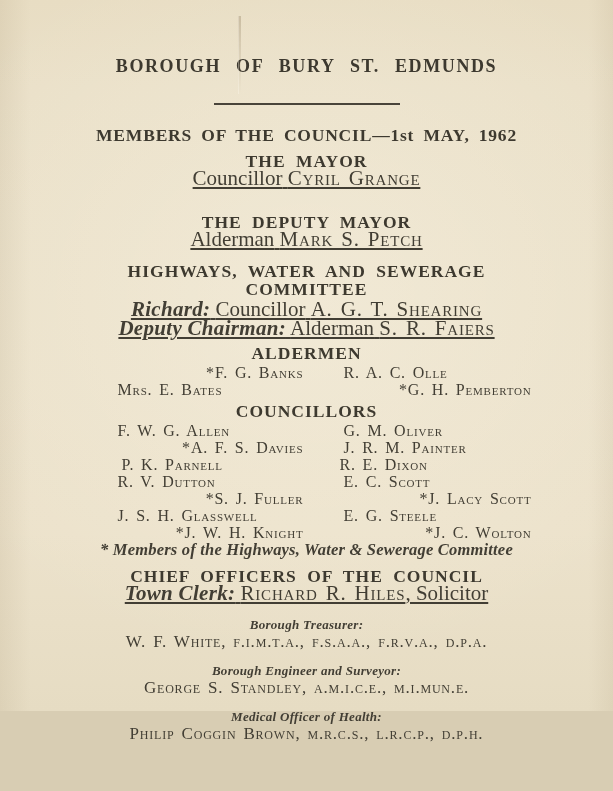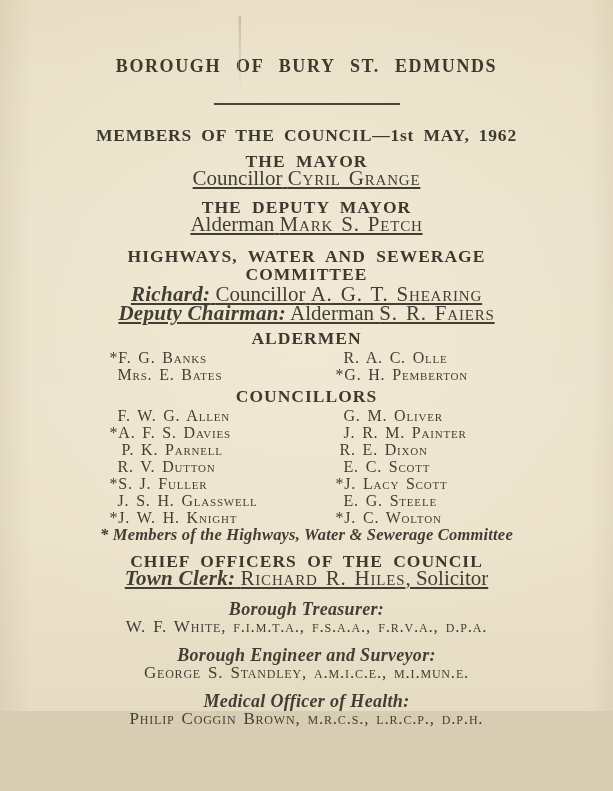--- a/index.html
+++ b/index.html
@@ -25,35 +25,35 @@
   }
   .ctr{text-align:center;}
   .h{font-weight:bold;letter-spacing:1px;word-spacing:5px;font-size:17.5px;line-height:18px;color:#3d392f;}
   .title{letter-spacing:1.6px;word-spacing:9px;font-size:18px;line-height:20px;margin:0 0 0 0;}
   .subtitle{letter-spacing:0.8px;word-spacing:4px;font-size:17.5px;line-height:20px;margin-top:20px;}
   .rule{width:186px;height:2px;background:#49443a;margin:27px auto 0 auto;}
   .sc{font-variant:small-caps;letter-spacing:0.8px;word-spacing:2px;}
   .it{font-style:italic;font-weight:bold;letter-spacing:0.3px;}
   .line{font-size:21px;line-height:17px;text-decoration:underline;}
   .mt-mayor{margin-top:7px;}
-  .mt-depmayor{margin-top:11px;}
+  .mt-depmayor{margin-top:26px;}
   .mt-committee{margin-top:14px;}
   .mt-chair{margin-top:3px;}
   .mt-depchair{margin-top:2px;}
   .mt-aldermen{margin-top:7px;}
   .mt-councillors{margin-top:4px;}
   .mt-chief{margin-top:8px;}
   .two-col{width:450px;margin:2px auto 0 auto;display:grid;grid-template-columns:222px 1fr;}
   .name-entry{font-size:16px;line-height:17px;text-align:left;padding-left:8px;white-space:nowrap;}
-  .name-entry.hang{padding-left:0;}
+  .name-entry.hang{padding-left:0;text-align:right;}
   .col-left{margin-left:28px;}
   .col-right{margin-left:32px;}
   .footnote{font-size:16.5px;line-height:18px;letter-spacing:0.2px;}
   .officer{margin-top:12px;}
-  .officer .label{font-size:18px;line-height:17px;}
+  .officer .label{font-size:13px;line-height:17px;}
   .officer-name{font-size:17px;line-height:17px;}
   .officer.first{margin-top:14px;}
 </style>
 </head>
 <body>
 
 <div class="page">
 
   <div class="crease"></div>
 

